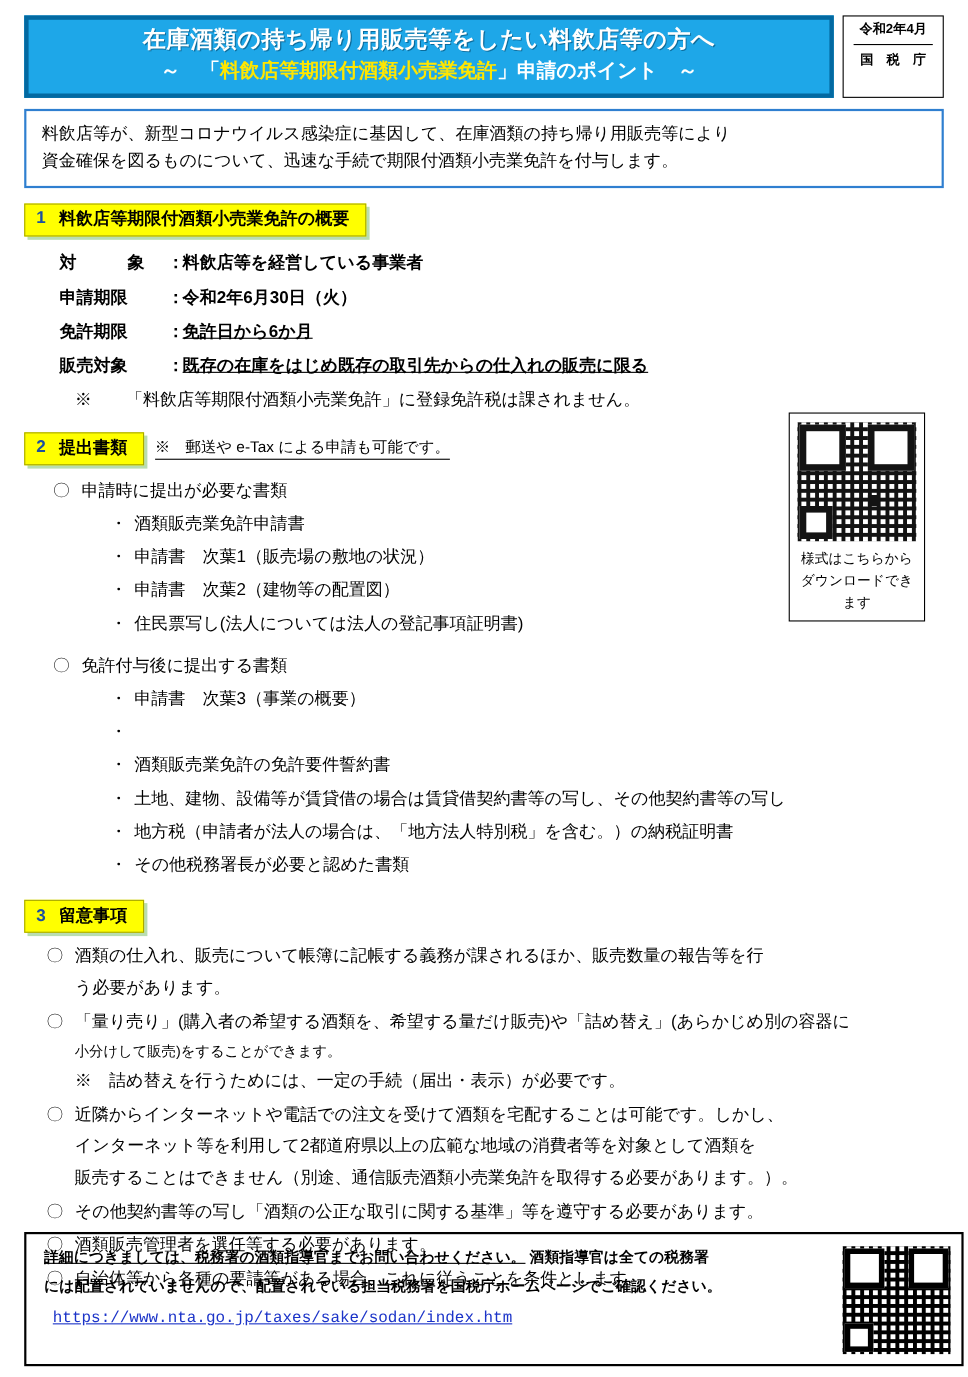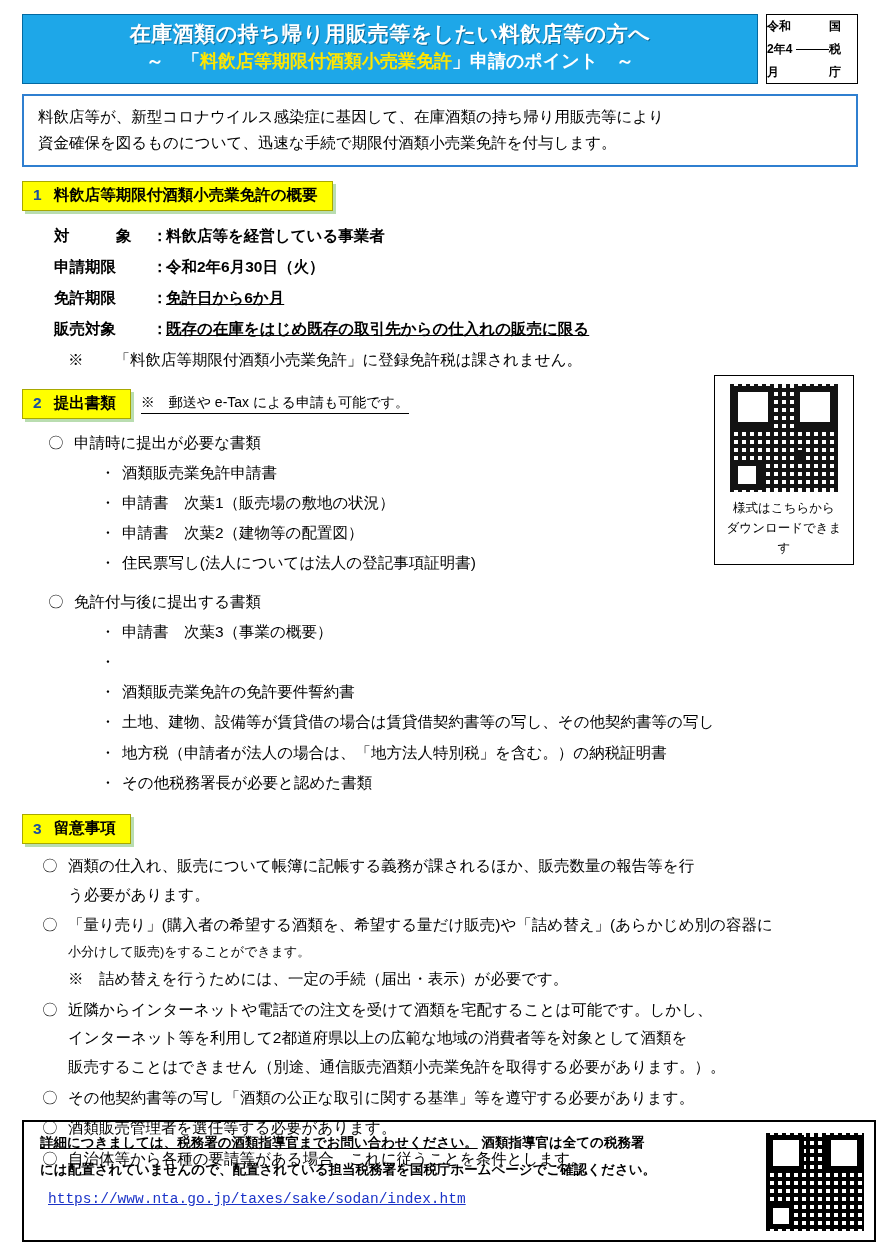--- a/index.html
+++ b/index.html
@@ -22,21 +22,21 @@
 
   
   .header-row {
     display: flex;
     align-items: stretch;
     gap: 8px;
   }
   .title-box {
     flex: 1 1 auto;
     background: #1ea7e8;
-    border: 1px solid #0369a1;
+    border: 4px solid #0369a1;
     padding: 6px 4px 8px 4px;
     text-align: center;
   }
   .title-line1 {
     color: #ffffff;
     font-weight: bold;
     font-size: 21px;
     letter-spacing: 0.5px;
     text-shadow: 1px 1px 0 #0c6c9c;
     line-height: 1.25;
@@ -48,21 +48,21 @@
     line-height: 1.35;
     margin-top: 2px;
   }
   .title-line2 .yellow {
     color: #ffe600;
   }
   .agency-box {
     width: 92px;
     border: 1px solid #000;
     display: flex;
-    flex-direction: row;
+    flex-direction: column;
     align-items: center;
     font-size: 12px;
     font-weight: bold;
     line-height: 1.9;
   }
   .agency-box .sep {
     width: 72px;
     border-top: 1px solid #000;
     margin: 2px 0;
   }
@@ -119,23 +119,23 @@
   }
   .oitem .mark { width: 26px; flex: 0 0 26px; }
   .dlist { padding-left: 52px; }
   .ditem { display: flex; line-height: 1.95; }
   .ditem .dot { width: 22px; flex: 0 0 22px; }
   .small { font-size: 13px; }
 
   
   .qr-panel {
     position: absolute;
-    right: 26px;
+    right: 39px;
     top: 375px;
-    width: 140px;
+    width: 124px;
     border: 1px solid #000;
     padding: 8px 6px 6px 6px;
     text-align: center;
     background: #fff;
   }
   .qr-caption {
     font-size: 12.5px;
     line-height: 1.6;
     margin-top: 6px;
   }

